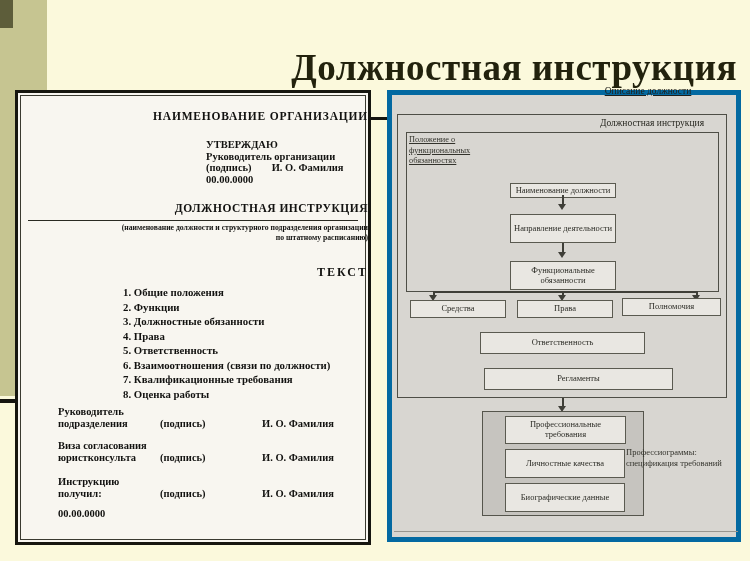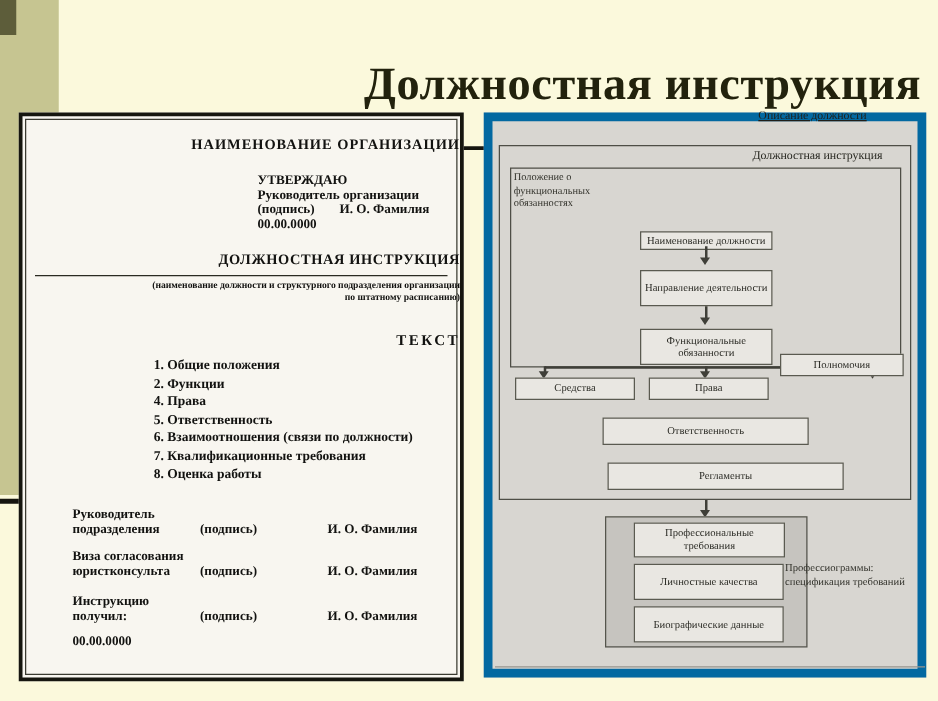--- a/index.html
+++ b/index.html
@@ -39,37 +39,37 @@
   .doc-list{position:absolute;left:105px;top:192px;font-size:10.8px;line-height:14.5px;}
   .sig-row{position:absolute;left:0;width:100%;font-size:10.5px;line-height:12px;}
   .sig-label{position:absolute;left:40px;top:0;}
   .sig-sign{position:absolute;left:142px;top:12px;}
   .sig-name{position:absolute;left:244px;top:12px;}
   .doc-date{position:absolute;left:40px;top:415px;font-size:10.5px;}
 
   
   .panel{
     position:absolute;left:387px;top:90px;width:354px;height:452px;
-    background:#d8d6d1;border:7px solid #0369a1;box-sizing:border-box;
+    background:#d8d6d1;border:5px solid #0369a1;box-sizing:border-box;
     color:#2c2c26;
   }
   .panel-label{
     position:absolute;left:200px;top:-9px;width:112px;text-align:center;
     font-size:9.5px;color:#1f1f1a;text-decoration:underline;z-index:3;
   }
   .outer-rect{
     position:absolute;left:5px;top:19px;width:330px;height:284px;
     border:1px solid #4e4e46;box-sizing:border-box;
   }
   .outer-rect-label{text-align:right;padding:3px 22px 0 0;font-size:9.5px;color:#26261f;}
   .inner-rect{
     position:absolute;left:14px;top:37px;width:313px;height:160px;
     border:1px solid #4e4e46;box-sizing:border-box;
   }
-  .inner-rect-label{position:absolute;left:17px;top:40px;width:90px;font-size:8.3px;line-height:10.5px;color:#33332c;}
+  .inner-rect-label{position:absolute;left:17px;top:40px;width:90px;font-size:8.3px;line-height:10.5px;color:#33332c;text-decoration:underline;}
   .dbox{
     position:absolute;background:#e9e7e2;border:1px solid #5a5a50;
     display:flex;align-items:center;justify-content:center;text-align:center;
     font-size:8.5px;line-height:1.15;color:#2c2c26;box-sizing:border-box;padding:1px 3px;
   }
   .stem{position:absolute;width:1.5px;background:#3f3f38;}
   .ahead{position:absolute;width:0;height:0;border-left:4px solid transparent;border-right:4px solid transparent;border-top:6px solid #3f3f38;}
   .hline{position:absolute;height:1.5px;background:#3f3f38;}
   .prof-container{
     position:absolute;left:90px;top:316px;width:162px;height:105px;
@@ -108,20 +108,21 @@
   <div class="center doc-caption">
     <div>(наименование должности и структурного подразделения организации</div>
     <div>по штатному расписанию)</div>
   </div>
 
   <div class="center doc-text-header">ТЕКСТ</div>
 
   <div class="doc-list">
     <div>1. Общие положения</div>
     <div>2. Функции</div>
+    <div>3. Должностные обязанности</div>
     <div>4. Права</div>
     <div>5. Ответственность</div>
     <div>6. Взаимоотношения (связи по должности)</div>
     <div>7. Квалификационные требования</div>
     <div>8. Оценка работы</div>
   </div>
 
   <div class="sig-row" style="top:313px">
     <div class="sig-label">
       <div>Руководитель</div>
@@ -177,21 +178,21 @@
   <div class="hline" style="left:42px;top:196px;width:264px"></div>
   <div class="stem" style="left:41px;top:196px;height:5px"></div>
   <div class="ahead" style="left:37px;top:200px"></div>
   <div class="stem" style="left:170px;top:196px;height:5px"></div>
   <div class="ahead" style="left:166px;top:200px"></div>
   <div class="stem" style="left:304px;top:196px;height:5px"></div>
   <div class="ahead" style="left:300px;top:200px"></div>
 
   <div class="dbox" style="left:18px;top:205px;width:96px;height:18px">Средства</div>
   <div class="dbox" style="left:125px;top:205px;width:96px;height:18px">Права</div>
-  <div class="dbox" style="left:230px;top:186px;width:99px;height:18px">Полномочия</div>
+  <div class="dbox" style="left:230px;top:203px;width:99px;height:18px">Полномочия</div>
 
   <div class="dbox" style="left:88px;top:237px;width:165px;height:22px">Ответственность</div>
   <div class="dbox" style="left:92px;top:273px;width:189px;height:22px">Регламенты</div>
 
   <div class="stem" style="left:170px;top:303px;height:9px"></div>
   <div class="ahead" style="left:166px;top:311px"></div>
 
   <div class="prof-container">
     <div class="dbox" style="left:22px;top:4px;width:121px;height:28px">Профессиональные требования</div>
     <div class="dbox" style="left:22px;top:37px;width:120px;height:29px">Личностные качества</div>

